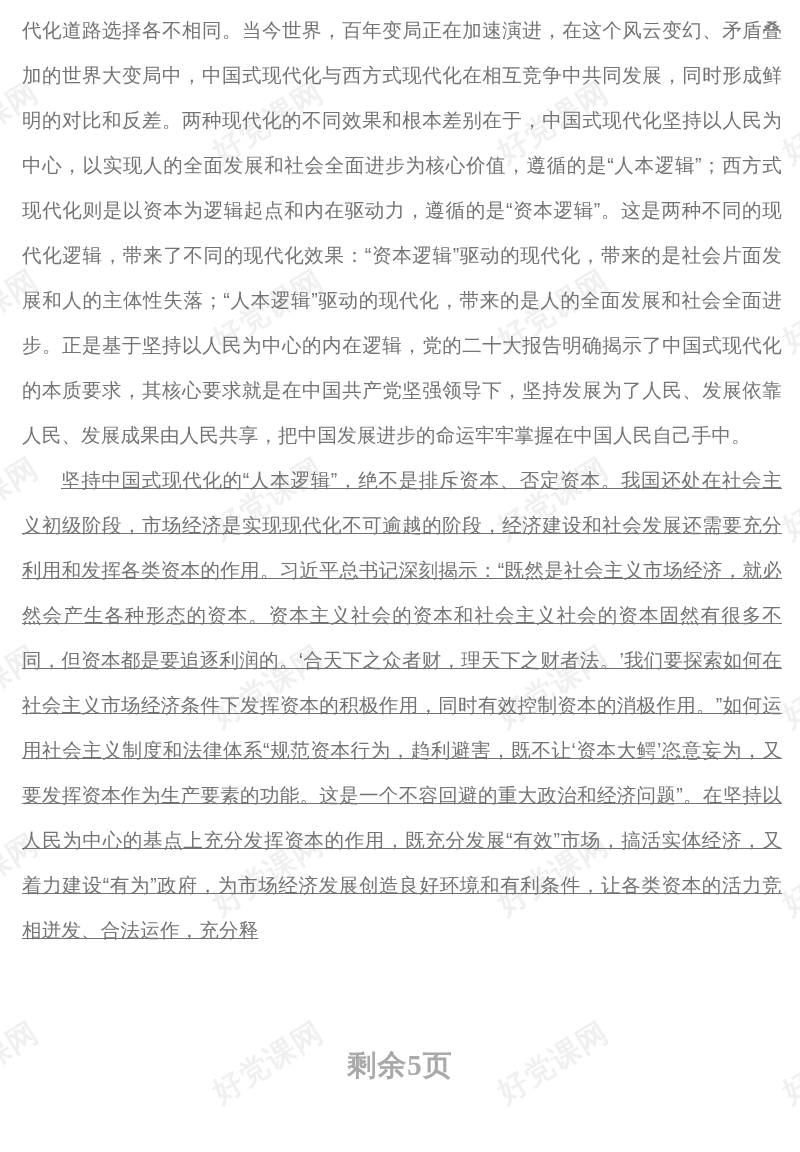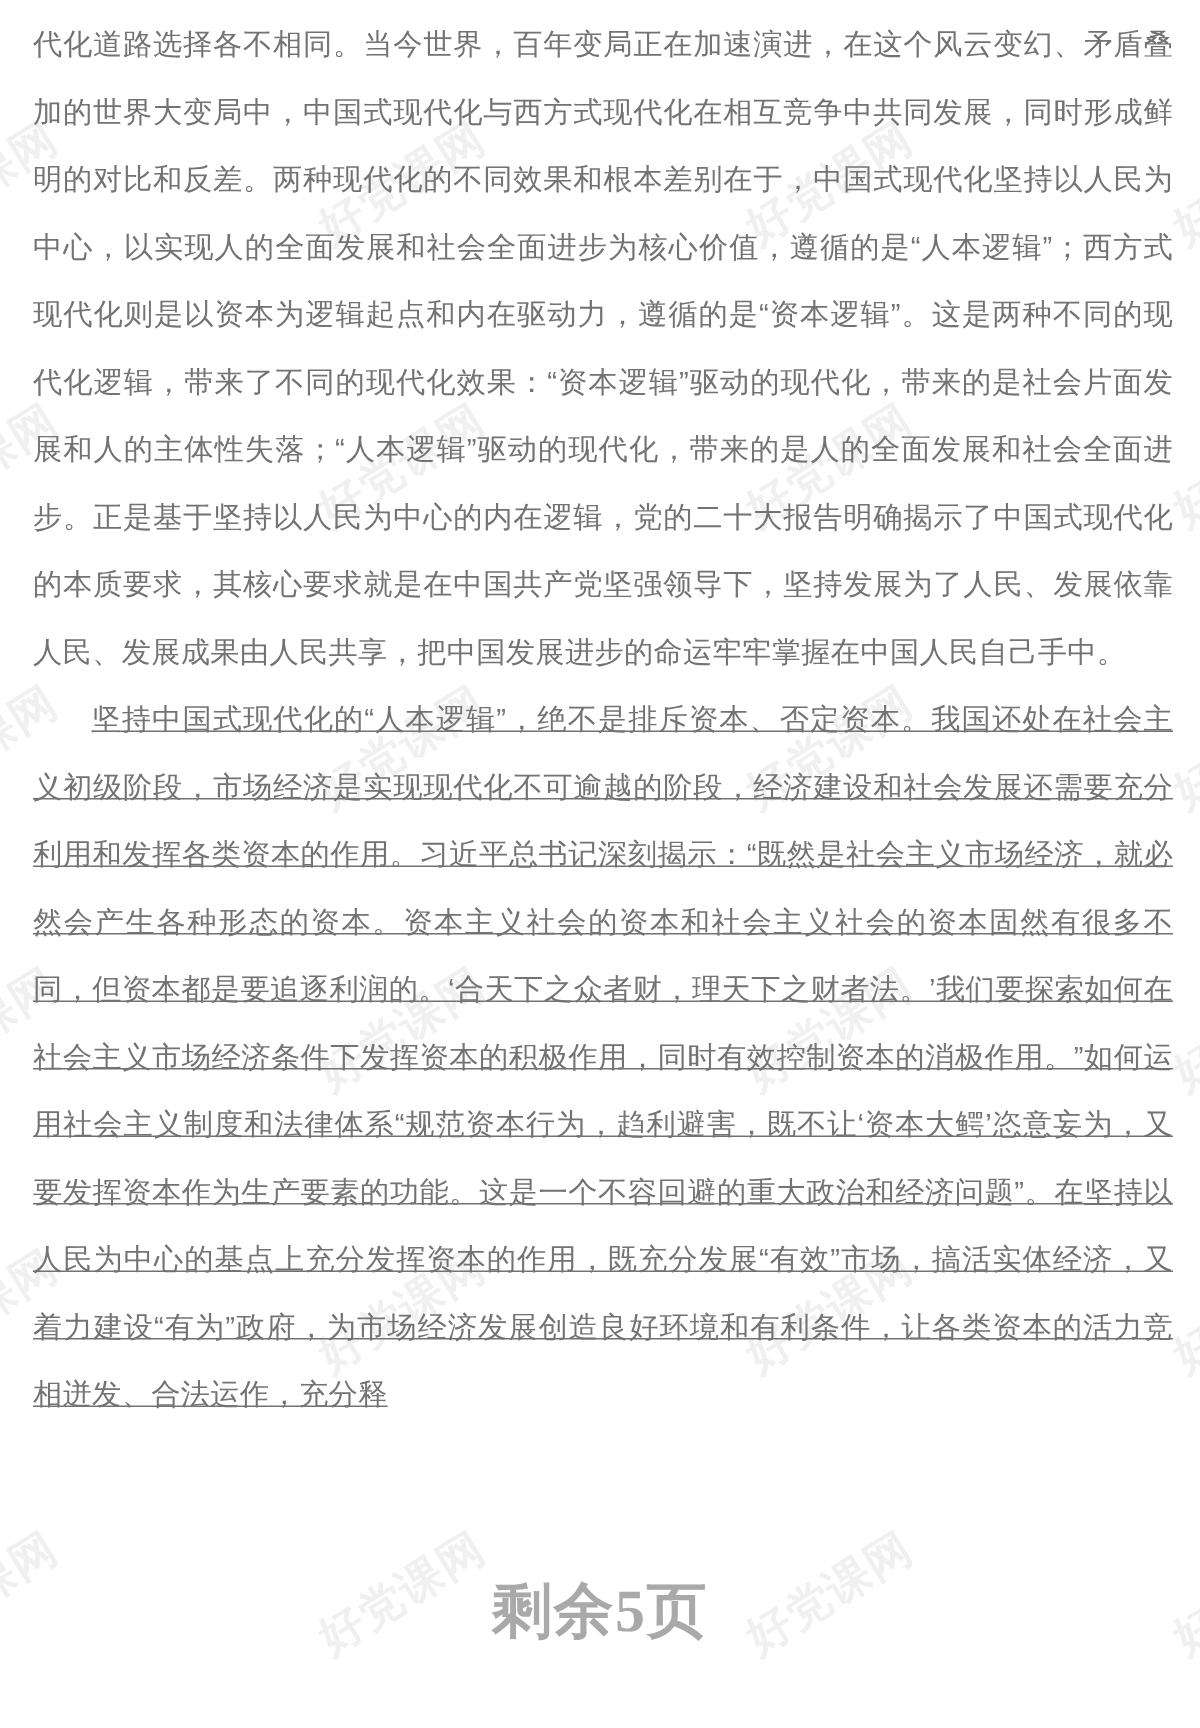--- a/index.html
+++ b/index.html
@@ -100,21 +100,21 @@
     top: 1046px;
     z-index: 3;
     display: flex;
     align-items: center;
     justify-content: center;
     gap: 34px;
   }
 
   .footer-notice span {
     font-family: "Liberation Serif", "DejaVu Serif", serif;
-    font-size: 40px;
+    font-size: 29px;
     font-weight: 700;
     color: #a9a9a9;
     letter-spacing: 1px;
     white-space: nowrap;
   }
 </style>
 </head>
 <body>
 
 <div class="page">

